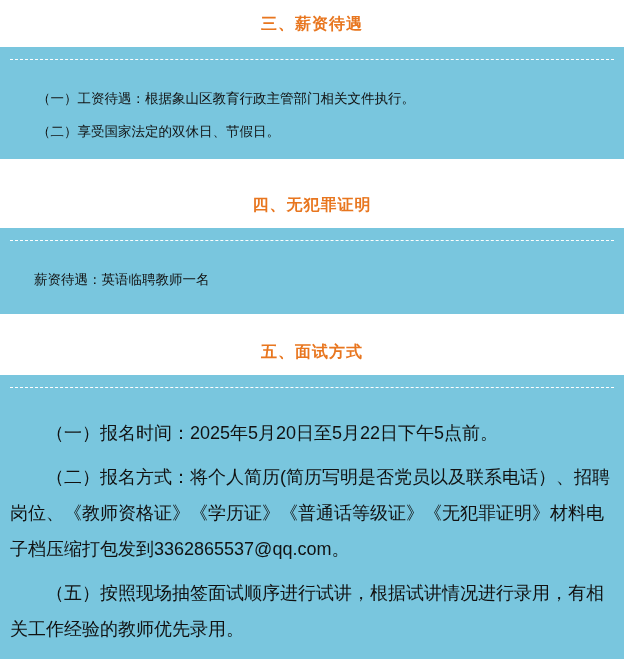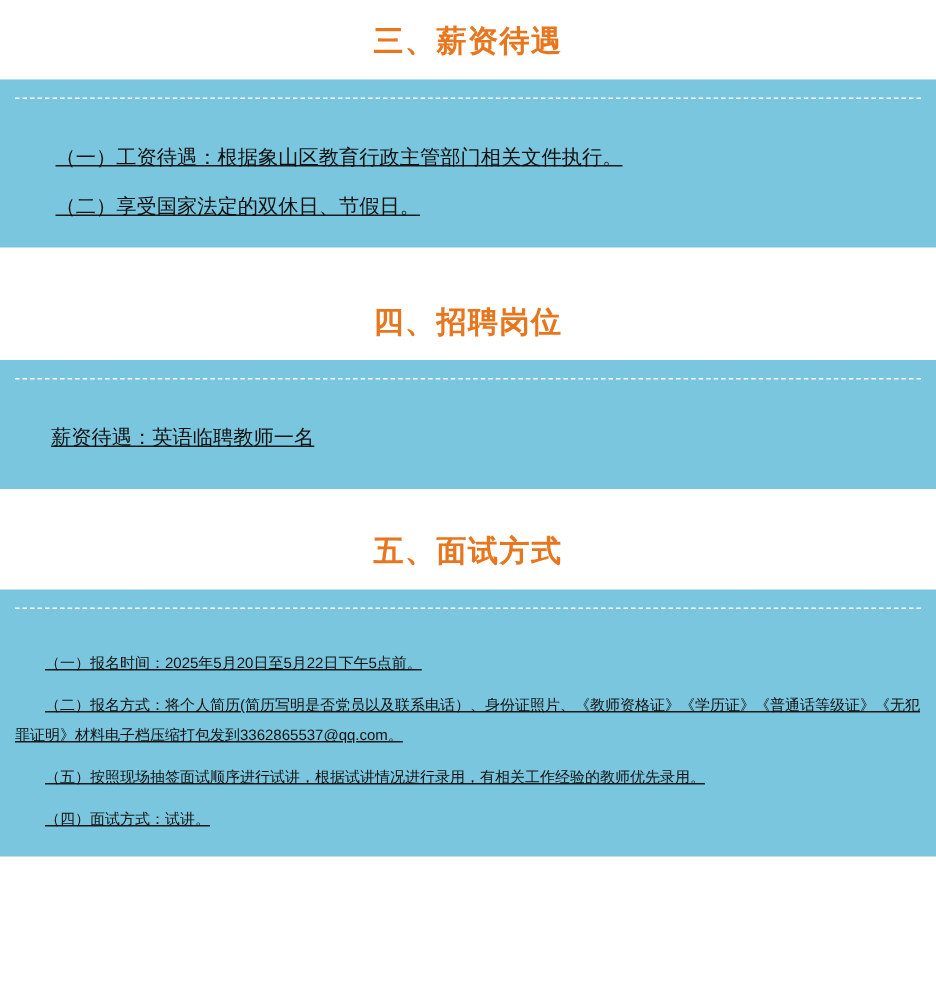--- a/index.html
+++ b/index.html
@@ -17,35 +17,34 @@
     width: 624px;
     box-sizing: border-box;
     padding: 0;
   }
   .section {
     margin: 0;
   }
   .section-heading {
     text-align: center;
     color: #e8761f;
-    font-size: 20px;
+    font-size: 16px;
     font-weight: bold;
     letter-spacing: 1px;
     padding: 14px 0 12px 0;
     font-family: "Liberation Sans", sans-serif;
   }
   .panel {
     background: #79c6de;
     padding: 12px 10px 14px 10px;
     box-sizing: border-box;
   }
   .panel-inner {
     border-top: 1px dashed #ffffff;
     padding-top: 27px;
-    text-decoration: underline;
   }
   .panel p {
     margin: 0 0 8px 0;
     font-size: 13.5px;
     line-height: 1.85;
     color: #111111;
   }
   .panel p:last-child {
     margin-bottom: 0;
   }
@@ -61,21 +60,21 @@
   .panel-plain {
     padding-left: 24px;
   }
   .spacer-sm {
     height: 14px;
   }
   .spacer-lg {
     height: 22px;
   }
   .body-block p {
-    font-size: 10px;
+    font-size: 18px;
     line-height: 2.0;
   }
 </style>
 </head>
 <body>
 
 <div class="page">
 
   <div class="section">
     <div class="section-heading">三、薪资待遇</div>
@@ -83,35 +82,35 @@
       <div class="panel-inner">
         <p class="indent">（一）工资待遇：根据象山区教育行政主管部门相关文件执行。</p>
         <p class="indent">（二）享受国家法定的双休日、节假日。</p>
       </div>
     </div>
   </div>
 
   <div class="spacer-lg"></div>
 
   <div class="section">
-    <div class="section-heading">四、招聘岗位</div>
+    <div class="section-heading">四、无犯罪证明</div>
     <div class="panel panel-tall-2">
       <div class="panel-inner panel-plain">
         <p>薪资待遇：英语临聘教师一名</p>
       </div>
     </div>
   </div>
 
   <div class="spacer-sm"></div>
 
   <div class="section">
     <div class="section-heading">五、面试方式</div>
     <div class="panel">
       <div class="panel-inner body-block">
         <p class="indent">（一）报名时间：2025年5月20日至5月22日下午5点前。</p>
-        <p class="indent">（二）报名方式：将个人简历(简历写明是否党员以及联系电话）、身份证照片、《教师资格证》《学历证》《普通话等级证》《无犯罪证明》材料电子档压缩打包发到3362865537@qq.com。</p>
+        <p class="indent">（二）报名方式：将个人简历(简历写明是否党员以及联系电话）、招聘岗位、《教师资格证》《学历证》《普通话等级证》《无犯罪证明》材料电子档压缩打包发到3362865537@qq.com。</p>
         <p class="indent">（五）按照现场抽签面试顺序进行试讲，根据试讲情况进行录用，有相关工作经验的教师优先录用。</p>
         <p class="indent">（四）面试方式：试讲。</p>
       </div>
     </div>
   </div>
 
 </div>
 
 </body></html>

